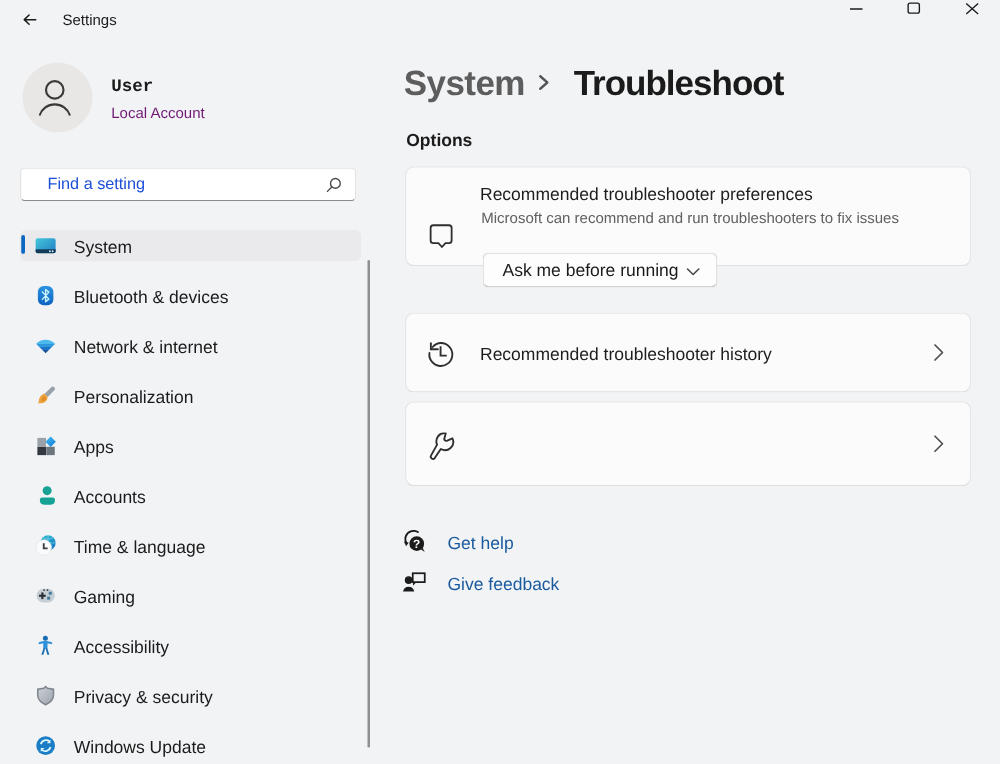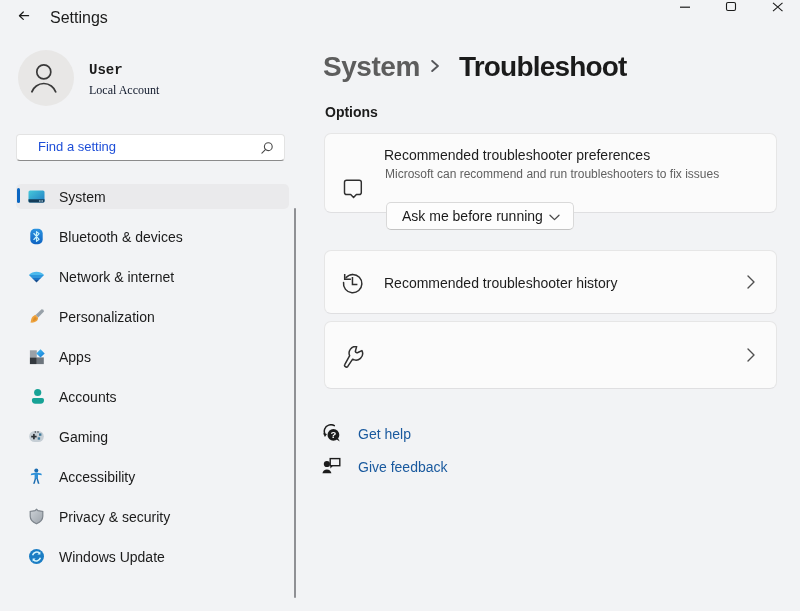--- a/index.html
+++ b/index.html
@@ -7,29 +7,29 @@
   body {
     position:relative; overflow:hidden;
     background:#f2f3f5;
     font-family:"Liberation Sans", sans-serif;
     color:#1b1b1b;
   }
   .abs { position:absolute; }
 
   
   .backbtn { left:16px; top:8px; width:16px; height:16px; }
-  .apptitle { left:50px; top:9px; font-size:16px; color:#1b1b1b; }
+  .apptitle { left:50px; top:9px; font-size:12px; color:#1b1b1b; }
   .winbtns  { right:0; top:0; }
 
   
   .avatar { left:18px; top:50px; width:56px; height:56px; border-radius:50%;
             background:#e8e7e6; }
   
   .uname  { left:89px; top:62px; font-size:14px; font-weight:bold;font-family:Liberation Mono, monospace; }
-  .uacct  { left:89px; top:83px; font-size:12px; color:#0f172a;font-family:Liberation Serif, serif; }
+  .uacct  { left:89px; top:83px; font-size:12px; color:#701a75; }
 
   
   .search { left:16px; top:134px; width:269px; height:27px;
             background:#ffffff; border:1px solid #e3e3e3; border-bottom-color:#8b8b8b;
             border-radius:4px; }
   .search span { position:absolute; left:21px; top:4px; font-size:13px; color:#1d4ed8; }
   .search svg { position:absolute; right:10px; top:6px; }
 
   
   .nav { left:16px; top:184px; width:273px; }
@@ -167,20 +167,34 @@
       </svg>
       </span>Apps</div>
     <div class="item"><span class="ic">
       <svg width="17" height="17" viewBox="0 0 17 17">
         <circle cx="9.7" cy="4.5" r="3.6" fill="#17a296"></circle>
         <path d="M3.9 11.8 a1.9 1.9 0 0 1 1.9 -1.9 h8.3 a1.9 1.9 0 0 1 1.9 1.9 v0.4 a3.5 3.5 0 0 1 -3.4 3.5 h-5.3 a3.5 3.5 0 0 1 -3.4 -3.5 Z" fill="#17a296"></path>
       </svg>
       </span>Accounts</div>
     <div class="item"><span class="ic">
       <svg width="17" height="17" viewBox="0 0 17 17">
+        <defs>
+            <linearGradient id="gtl" x1="0" y1="0" x2="0.4" y2="1">
+          <stop offset="0" stop-color="#37bed2"></stop>
+              <stop offset="1" stop-color="#1178c4"></stop>
+            </linearGradient>
+          </defs>
+        <circle cx="10.4" cy="6.3" r="6.1" fill="url(#gtl)"></circle>
+        <path d="M4.4 6.3 h12 M10.4 0.2 v12.2 M6.2 2 a7.8 7.8 0 0 0 8.4 0 M6.2 10.6 a7.8 7.8 0 0 1 8.4 0" fill="none" stroke="#7fd4e4" stroke-width="0.7" opacity="0.8"></path>
+        <circle cx="7" cy="10" r="6.2" fill="#fafbfc" stroke="#e0e2e5" stroke-width="0.5"></circle>
+        <path d="M7 6.6 V10.7 H10.1" fill="none" stroke="#3a3f45" stroke-width="1.5"></path>
+      </svg>
+      </span>Time &amp; language</div>
+    <div class="item"><span class="ic">
+      <svg width="17" height="17" viewBox="0 0 17 17">
         <rect x="1.2" y="3" width="14.6" height="11" rx="5.5" fill="#c6ced5"></rect>
         <rect x="3.2" y="7.75" width="5.4" height="1.7" fill="#2c3136"></rect>
         <rect x="5.05" y="5.9" width="1.7" height="5.4" fill="#2c3136"></rect>
         <rect x="11" y="5.4" width="2.4" height="2.4" fill="#417a9b"></rect>
         <rect x="9.7" y="9.3" width="2.4" height="2.4" fill="#417a9b"></rect>
         <circle cx="7.3" cy="4" r="0.7" fill="#2c3136"></circle>
           <circle cx="10" cy="4" r="0.7" fill="#2c3136"></circle>
       </svg>
       </span>Gaming</div>
     <div class="item"><span class="ic">

